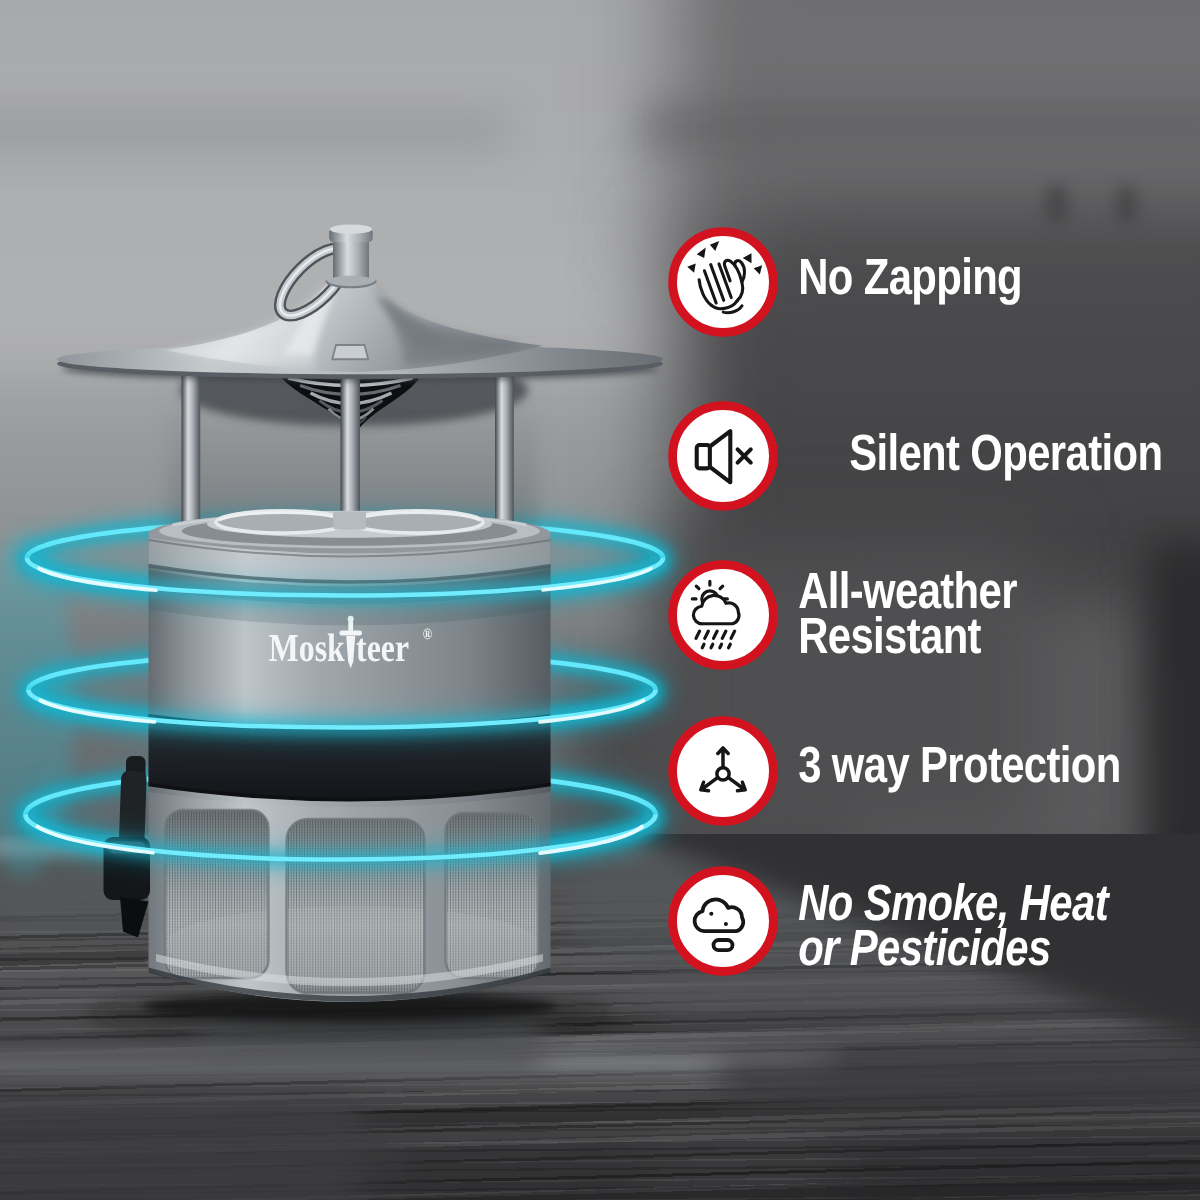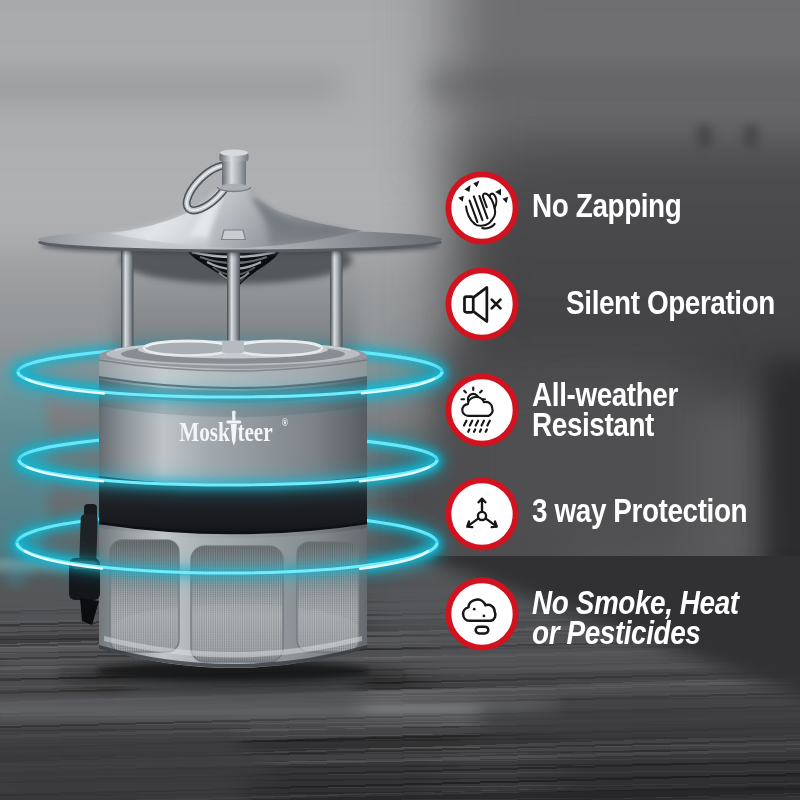--- a/index.html
+++ b/index.html
@@ -313,21 +313,21 @@
        <path d="M26,379 A212,25 0 0 0 104,393.5"></path>
        <path d="M362,393.3 A212,25 0 0 0 434,379"></path>
        <path d="M27,467 A209,25 0 0 0 103,481.3"></path>
        <path d="M360,481.3 A209,25 0 0 0 429,467"></path>
        <path d="M25,551 A210,30 0 0 0 102,568.5"></path>
        <path d="M360,568.7 A210,30 0 0 0 428,551"></path>
      </g>
    </g>
   </svg>
 
-  <div class="feat" style="top:171px;align-items:center;">
+  <div class="feat" style="top:151px;align-items:center;">
     <svg class="ficon" viewBox="0 0 76 76">
       <circle cx="38" cy="38" r="34.5" fill="#ffffff" stroke="#d2121f" stroke-width="6"></circle>
       <g transform="rotate(-20 38 39)" stroke="#161616" stroke-width="2.1" fill="none" stroke-linecap="round" stroke-linejoin="round">
         <path d="M23.5,31 C21.8,37 22.3,45.5 25.5,50.5"></path>
         <path d="M29,26.5 L29,50"></path>
         <path d="M34.5,24 L34.5,50"></path>
         <path d="M40,25.5 L40,50"></path>
         <path d="M25.5,50.5 C28,55.5 37.5,57.5 43,53.5"></path>
         <path d="M43,53.5 C47.5,51.5 50,47.5 50.5,42.5 C51.2,36 50.2,29.5 48,26.5 C46,23.8 43.2,25 43.2,28.5 L43.2,39"></path>
         <path d="M50.5,42.5 C54,39.5 56.2,34.5 54.8,30 C53.6,26.4 50.3,27.2 49.8,30.5"></path>

